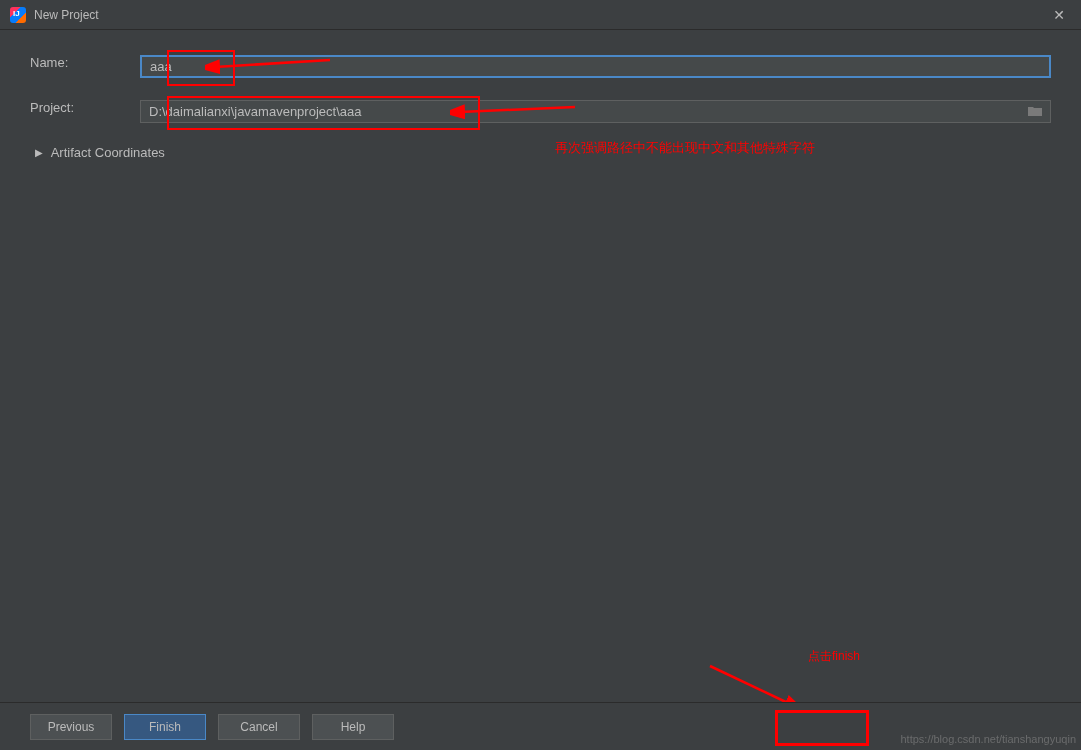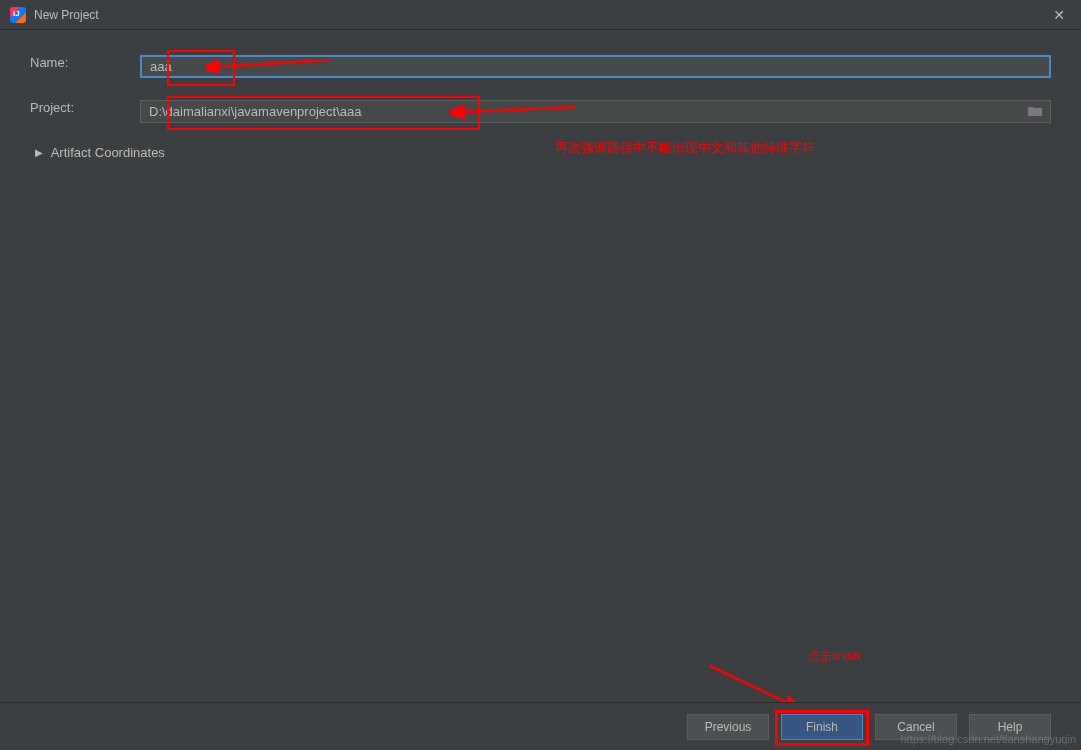--- a/index.html
+++ b/index.html
@@ -148,21 +148,20 @@
     }
     .footer {
       position: absolute;
       bottom: 0;
       left: 0;
       right: 0;
       height: 48px;
       background: #3c3f41;
       border-top: 1px solid #2b2b2b;
       display: flex;
-      justify-content: flex-end;
       align-items: center;
       padding: 0 30px;
       gap: 12px;
     }
     .btn {
       background: #4c5052;
       border: 1px solid #5e6060;
       color: #bbbbbb;
       font-size: 12px;
       padding: 5px 0;

